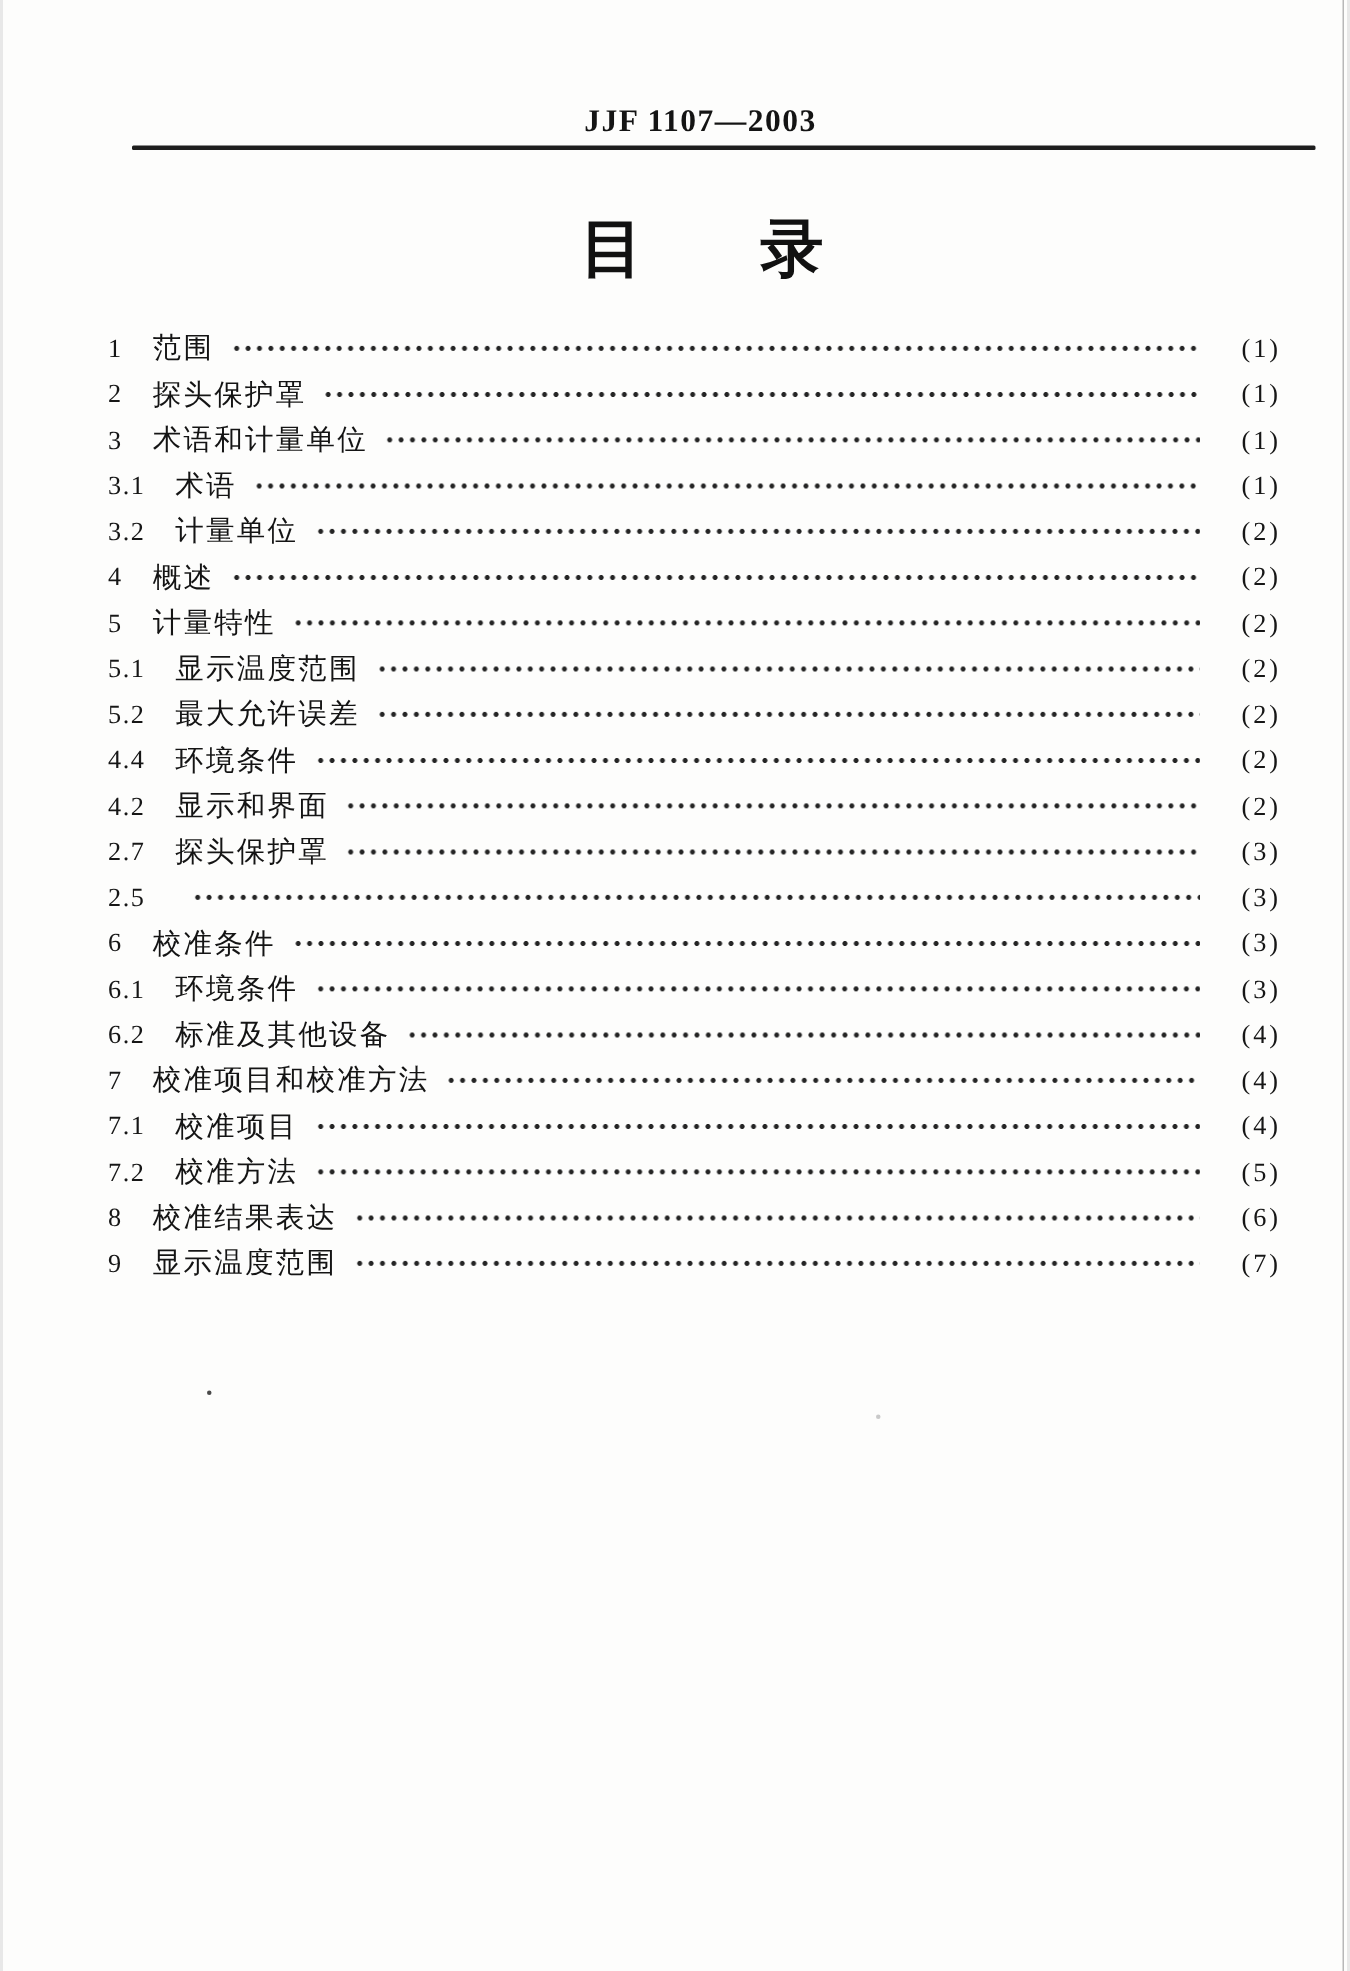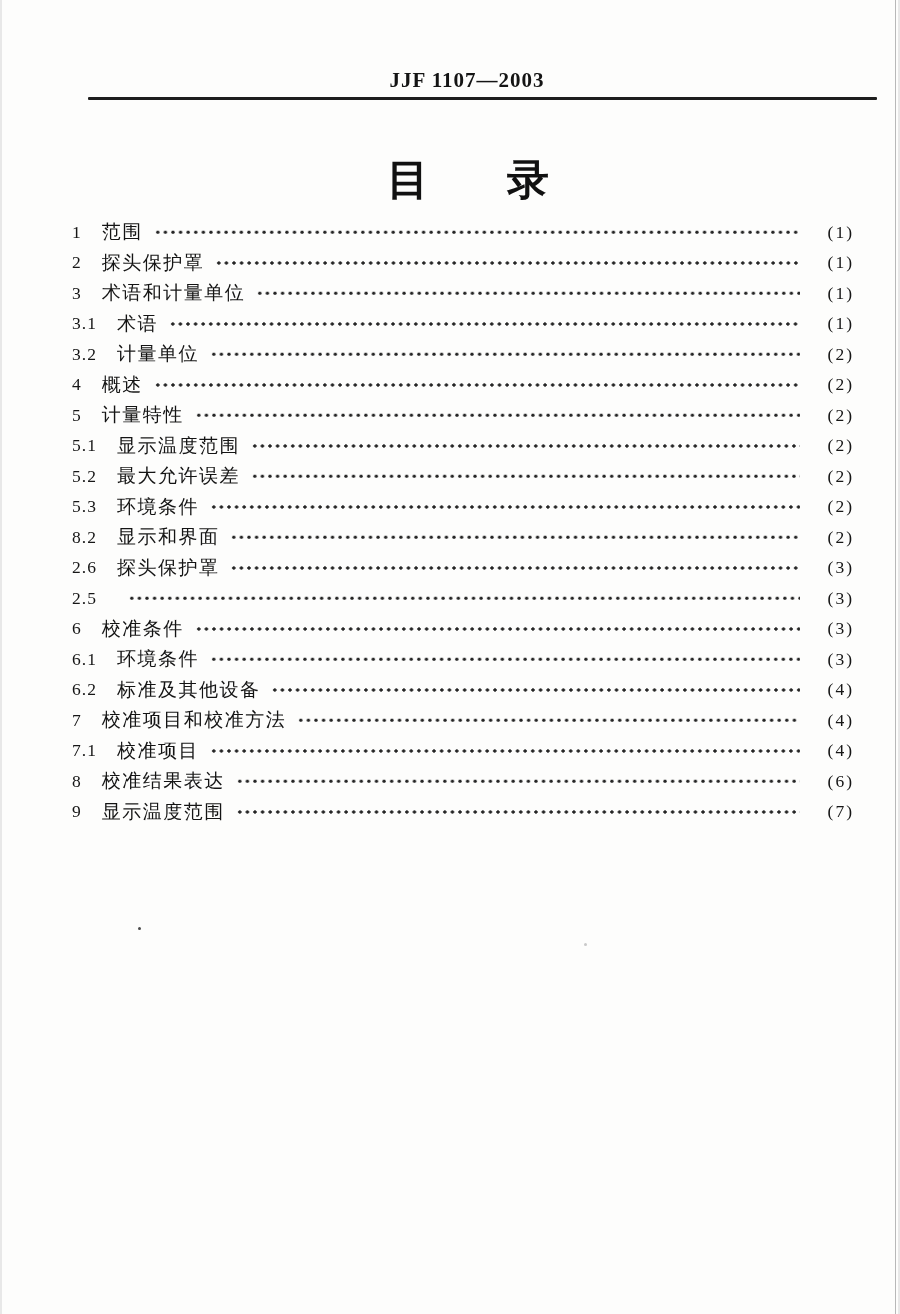--- a/index.html
+++ b/index.html
@@ -43,21 +43,21 @@
     position: absolute;
     top: 97px;
     left: 86px;
     width: 789px;
     height: 3px;
     background: #1e1e1e;
     border-radius: 1px;
   }
   .doc-title {
     position: absolute;
-    top: 152px;
+    top: 138px;
     left: 0;
     width: 100%;
     text-align: center;
     padding-left: 36px;
     box-sizing: border-box;
     font-weight: 700;
     font-size: 42px;
     color: #111;
     white-space: nowrap;
   }
@@ -198,35 +198,35 @@
       </div>
 
       <div class="toc-row">
         <span class="toc-num">5.2</span>
         <span class="toc-label">最大允许误差</span>
         <span class="toc-leader"></span>
         <span class="toc-page">(2)</span>
       </div>
 
       <div class="toc-row">
-        <span class="toc-num">5.3</span>
+        <span class="toc-num">4.4</span>
         <span class="toc-label">环境条件</span>
         <span class="toc-leader"></span>
         <span class="toc-page">(2)</span>
       </div>
 
       <div class="toc-row">
-        <span class="toc-num">8.2</span>
+        <span class="toc-num">4.2</span>
         <span class="toc-label">显示和界面</span>
         <span class="toc-leader"></span>
         <span class="toc-page">(2)</span>
       </div>
 
       <div class="toc-row">
-        <span class="toc-num">2.6</span>
+        <span class="toc-num">2.7</span>
         <span class="toc-label">探头保护罩</span>
         <span class="toc-leader"></span>
         <span class="toc-page">(3)</span>
       </div>
 
       <div class="toc-row">
         <span class="toc-num">2.5</span>
         <span class="toc-leader"></span>
         <span class="toc-page">(3)</span>
       </div>
@@ -259,20 +259,26 @@
         <span class="toc-page">(4)</span>
       </div>
 
       <div class="toc-row">
         <span class="toc-num">7.1</span>
         <span class="toc-label">校准项目</span>
         <span class="toc-leader"></span>
         <span class="toc-page">(4)</span>
       </div>
 
+      <div class="toc-row">
+        <span class="toc-num">7.2</span>
+        <span class="toc-label">校准方法</span>
+        <span class="toc-leader"></span>
+        <span class="toc-page">(5)</span>
+      </div>
 
       <div class="toc-row">
         <span class="toc-num">8</span>
         <span class="toc-label">校准结果表达</span>
         <span class="toc-leader"></span>
         <span class="toc-page">(6)</span>
       </div>
 
       <div class="toc-row">
         <span class="toc-num">9</span>

